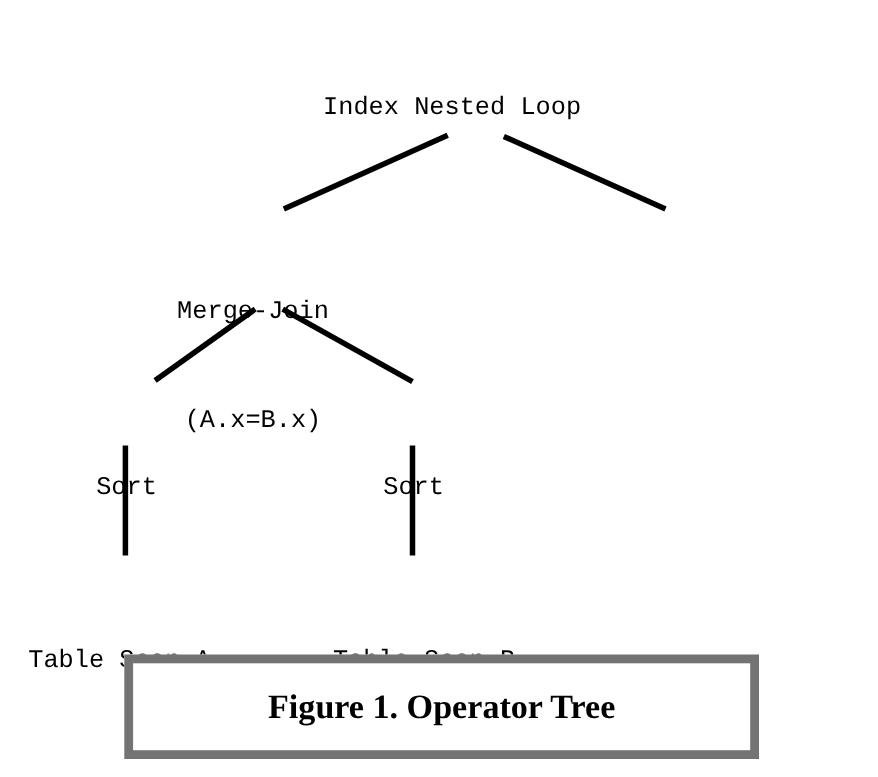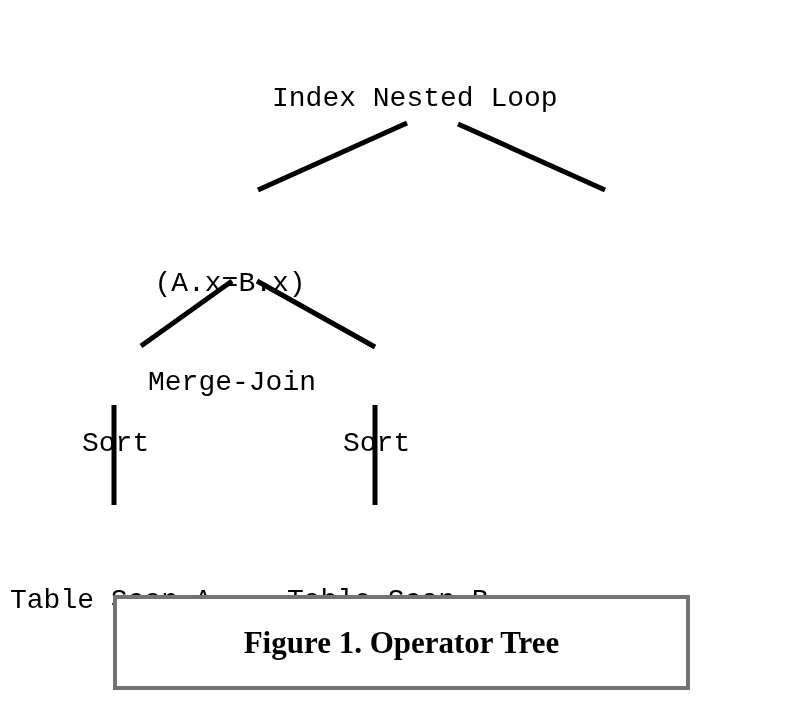--- a/index.html
+++ b/index.html
@@ -13,21 +13,21 @@
     width: 798px;
     height: 706px;
     background: #ffffff;
     overflow: hidden;
     font-family: "Liberation Mono", "DejaVu Sans Mono", monospace;
   }
   .node {
     position: absolute;
     color: #000000;
     font-family: "Liberation Mono", "DejaVu Sans Mono", monospace;
-    font-size: 28px;
+    font-size: 23px;
     line-height: 33px;
     white-space: pre;
     letter-spacing: 0px;
   }
   .node .node-line {
     display: block;
     text-align: center;
   }
   #edges-layer {
     position: absolute;
@@ -36,21 +36,21 @@
     width: 798px;
     height: 706px;
   }
   #caption-box {
     position: absolute;
     left: 113px;
     top: 595px;
     width: 577px;
     height: 95px;
     box-sizing: border-box;
-    border: 4px solid #737373;
+    border: 8px solid #737373;
     background: #ffffff;
     display: flex;
     align-items: center;
     justify-content: center;
   }
   #caption-text {
     font-family: "Liberation Serif", "DejaVu Serif", serif;
     font-weight: bold;
     font-size: 31px;
     color: #000000;
@@ -69,22 +69,22 @@
     <line x1="257" y1="281" x2="375" y2="347" stroke="#000000" stroke-width="5" stroke-linecap="butt"></line>
     <line x1="114" y1="405" x2="114" y2="505" stroke="#000000" stroke-width="5" stroke-linecap="butt"></line>
     <line x1="375" y1="405" x2="375" y2="505" stroke="#000000" stroke-width="5" stroke-linecap="butt"></line>
   </svg>
 
   <div class="node" style="left:272px; top:16px; width:278px;">
     <span class="node-line">Index Nested Loop</span>
   </div>
 
   <div class="node" style="left:148px; top:201px; width:164px;">
+    <span class="node-line">Merge-Join</span>
     <span class="node-line">(A.x=B.x)</span>
-    <span class="node-line">Merge-Join</span>
   </div>
 
 
   <div class="node" style="left:82px; top:361px; width:66px;">
     <span class="node-line">Sort</span>
   </div>
 
   <div class="node" style="left:343px; top:361px; width:66px;">
     <span class="node-line">Sort</span>
   </div>

